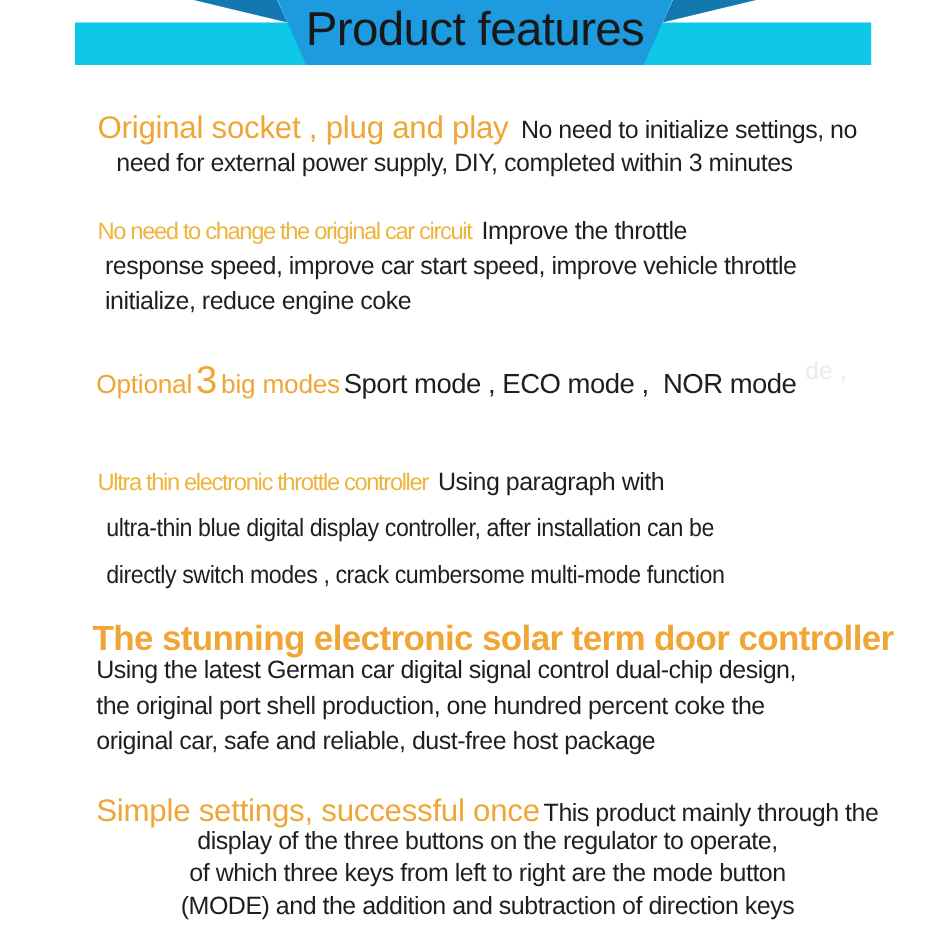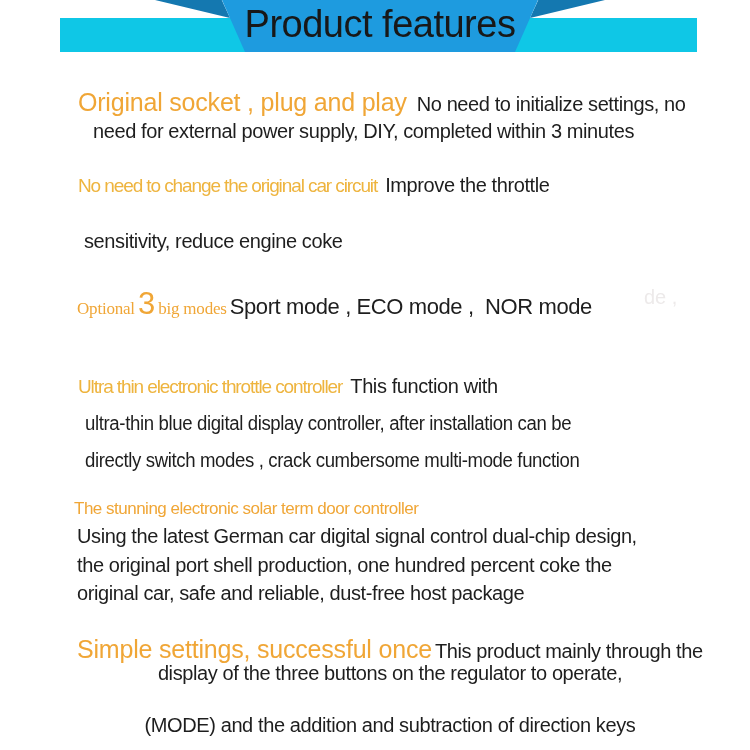--- a/index.html
+++ b/index.html
@@ -30,23 +30,23 @@
     letter-spacing:-0.5px;color:var(--title-ink,#181818);
   }
   
   .line{
     position:absolute;white-space:nowrap;line-height:1;
     font-size:20px;letter-spacing:-0.4px;color:var(--body-ink,#1e1e1e);
   }
   .ink{color:var(--body-ink,#1e1e1e);}
   .h-std{font-size:25px;letter-spacing:-0.2px;color:var(--heading-orange,#f0a636);}
   .h-cond{font-size:19px;letter-spacing:-1.1px;color:var(--heading-gold,#eeb43e);}
-  .h-big{font-size:17px;letter-spacing:-0.2px;color:var(--heading-orange,#f0a636);font-family:Liberation Serif, serif;}
+  .h-big{font-size:21px;letter-spacing:-0.2px;color:var(--heading-orange,#f0a636);}
   .h-num{font-size:31px;letter-spacing:0;color:var(--heading-orange,#f0a636);margin:0 3px;}
-  .h-bold{font-size:17px;font-weight:400;letter-spacing:-0.5px;color:var(--heading-orange,#f0a636);}
+  .h-bold{font-size:28px;font-weight:700;letter-spacing:-0.5px;color:var(--heading-orange,#f0a636);}
   .gap-lg{margin-left:10px;}
   .gap-md{margin-left:8px;margin-top:18px;}
   .gap-xs{margin-left:3px;}
   .s3-body{font-size:22px;}
   .s4-cond{transform:scaleX(.93);transform-origin:left top;}
   .centered{left:40px;width:700px;text-align:center;}
   .watermark{
     position:absolute;left:644px;top:287px;
     font-size:20px;color:#edeaea;letter-spacing:0;line-height:1;
   }
@@ -67,31 +67,34 @@
   <div class="line" style="left:78px;top:90px;">
     <span class="h-std">Original socket , plug and play</span><span class="ink gap-lg">No need to initialize settings, no</span>
   </div>
   <div class="line" style="left:93px;top:121px;">
     <span class="ink">need for external power supply, DIY, completed within 3 minutes</span>
   </div>
 
   <div class="line" style="left:78px;top:175px;">
     <span class="h-cond">No need to change the original car circuit</span><span class="ink gap-md">Improve the throttle</span>
   </div>
+  <div class="line" style="left:84px;top:203px;">
+    <span class="ink">response speed, improve car start speed, improve vehicle throttle</span>
+  </div>
   <div class="line" style="left:84px;top:231px;">
-    <span class="ink">sensitivity, reduce engine coke</span>
+    <span class="ink">initialize, reduce engine coke</span>
   </div>
 
   <div class="line" style="left:77px;top:288px;">
     <span class="h-big">Optional</span><span class="h-num">3</span><span class="h-big">big modes</span><span class="ink s3-body gap-xs">Sport mode , ECO mode ,&nbsp; NOR mode</span>
   </div>
   <div class="watermark">de ,</div>
 
   <div class="line" style="left:78px;top:376px;">
-    <span class="h-cond">Ultra thin electronic throttle controller</span><span class="ink gap-md">This function with</span>
+    <span class="h-cond">Ultra thin electronic throttle controller</span><span class="ink gap-md">Using paragraph with</span>
   </div>
   <div class="line s4-cond" style="left:85px;top:413px;">
     <span class="ink">ultra-thin blue digital display controller, after installation can be</span>
   </div>
   <div class="line s4-cond" style="left:85px;top:450px;">
     <span class="ink">directly switch modes , crack cumbersome multi-mode function</span>
   </div>
 
   <div class="line" style="left:74px;top:497px;">
     <span class="h-bold">The stunning electronic solar term door controller</span>
@@ -105,17 +108,20 @@
   <div class="line" style="left:77px;top:583px;">
     <span class="ink">original car, safe and reliable, dust-free host package</span>
   </div>
 
   <div class="line" style="left:77px;top:637px;">
     <span class="h-std">Simple settings, successful once</span><span class="ink gap-xs">This product mainly through the</span>
   </div>
   <div class="line centered" style="top:663px;">
     <span class="ink">display of the three buttons on the regulator to operate,</span>
   </div>
+  <div class="line centered" style="top:689px;">
+    <span class="ink">of which three keys from left to right are the mode button</span>
+  </div>
   <div class="line centered" style="top:715px;">
     <span class="ink">(MODE) and the addition and subtraction of direction keys</span>
   </div>
 
 </div>
 
 </body></html>

